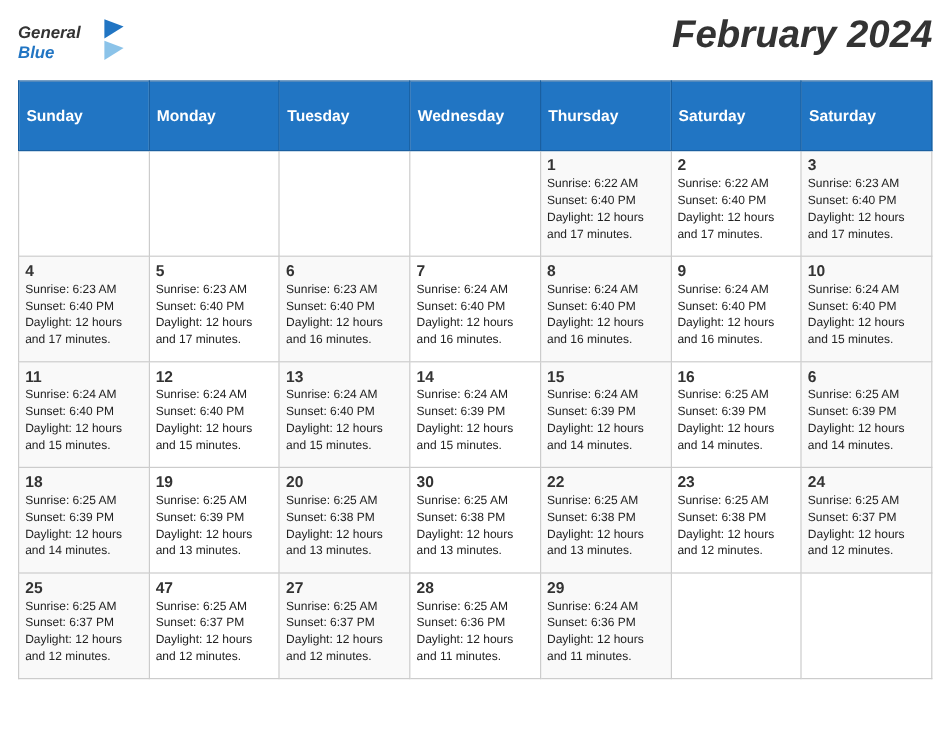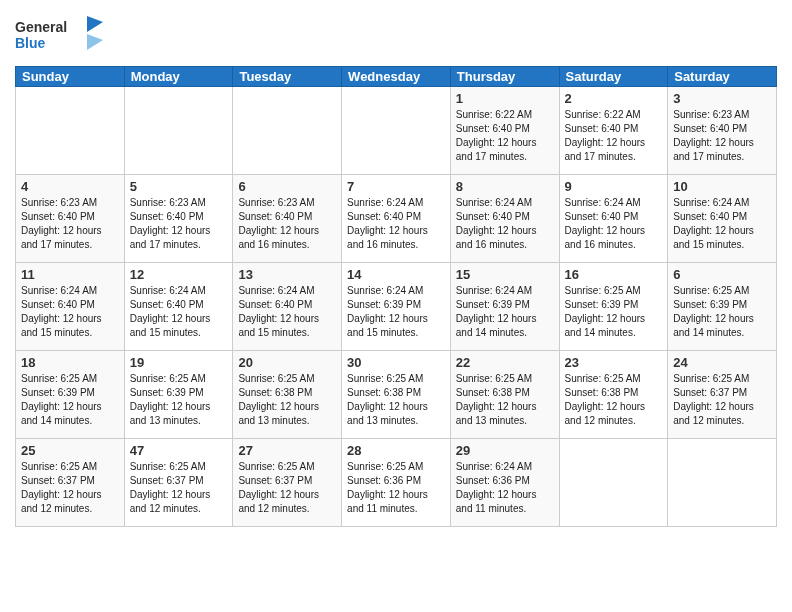--- a/index.html
+++ b/index.html
@@ -13,20 +13,21 @@
     .container {
       width: 792px;
       height: 612px;
       padding: 10px 15px;
     }
     .header {
       display: flex;
       justify-content: space-between;
       align-items: flex-start;
       margin-bottom: 6px;
+      font-style: italic;
     }
     .logo {
       display: flex;
       align-items: center;
       margin-top: 4px;
     }
     .title-section {
       text-align: right;
     }
     .title-month {
@@ -40,21 +41,21 @@
     }
     .calendar {
       width: 100%;
       border-collapse: collapse;
       table-layout: fixed;
     }
     .calendar th {
       background-color: #2175c3;
       color: #fff;
       text-align: left;
-      padding: 2px 6px;
+      padding: 21px 6px;
       font-size: 13px;
       font-weight: bold;
       border: 1px solid #1a5fa0;
     }
     .calendar td {
       border: 1px solid #ccc;
       vertical-align: top;
       padding: 4px 5px;
       font-size: 10.5px;
       color: #333;
@@ -94,20 +95,21 @@
           <text x="0" y="18" font-family="Arial" font-size="14" font-weight="bold" fill="#333">General</text>
 
           <text x="0" y="34" font-family="Arial" font-size="14" font-weight="bold" fill="#2175c3">Blue</text>
 
           <polygon points="72,2 88,8 72,18" fill="#2175c3"></polygon>
           <polygon points="72,20 88,26 72,36" fill="#5aaae0" opacity="0.7"></polygon>
         </svg>
       </div>
     </div>
     <div class="title-section">
+      <div class="title-month">February 2024</div>
     </div>
   </div>
 
   <table class="calendar">
     <thead>
       <tr>
         <th>Sunday</th>
         <th>Monday</th>
         <th>Tuesday</th>
         <th>Wednesday</th>

